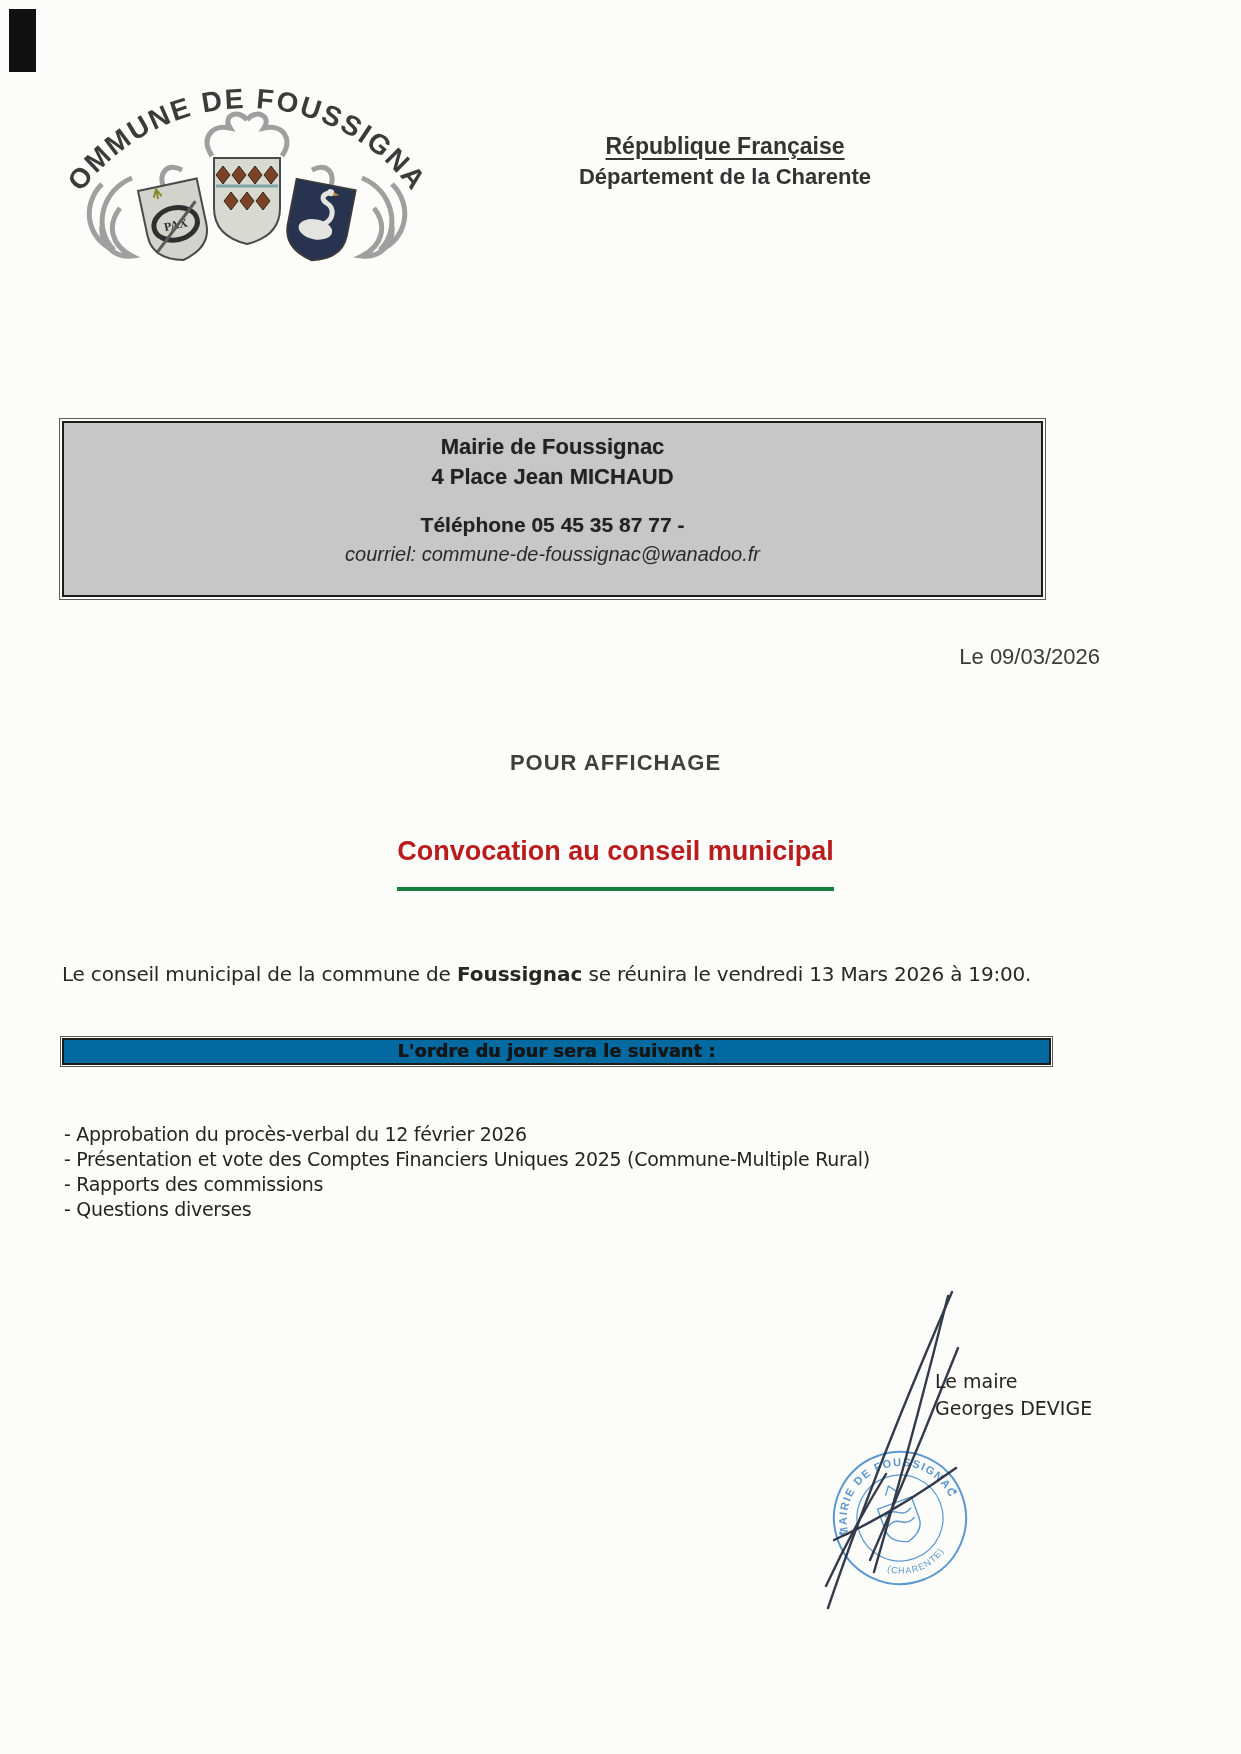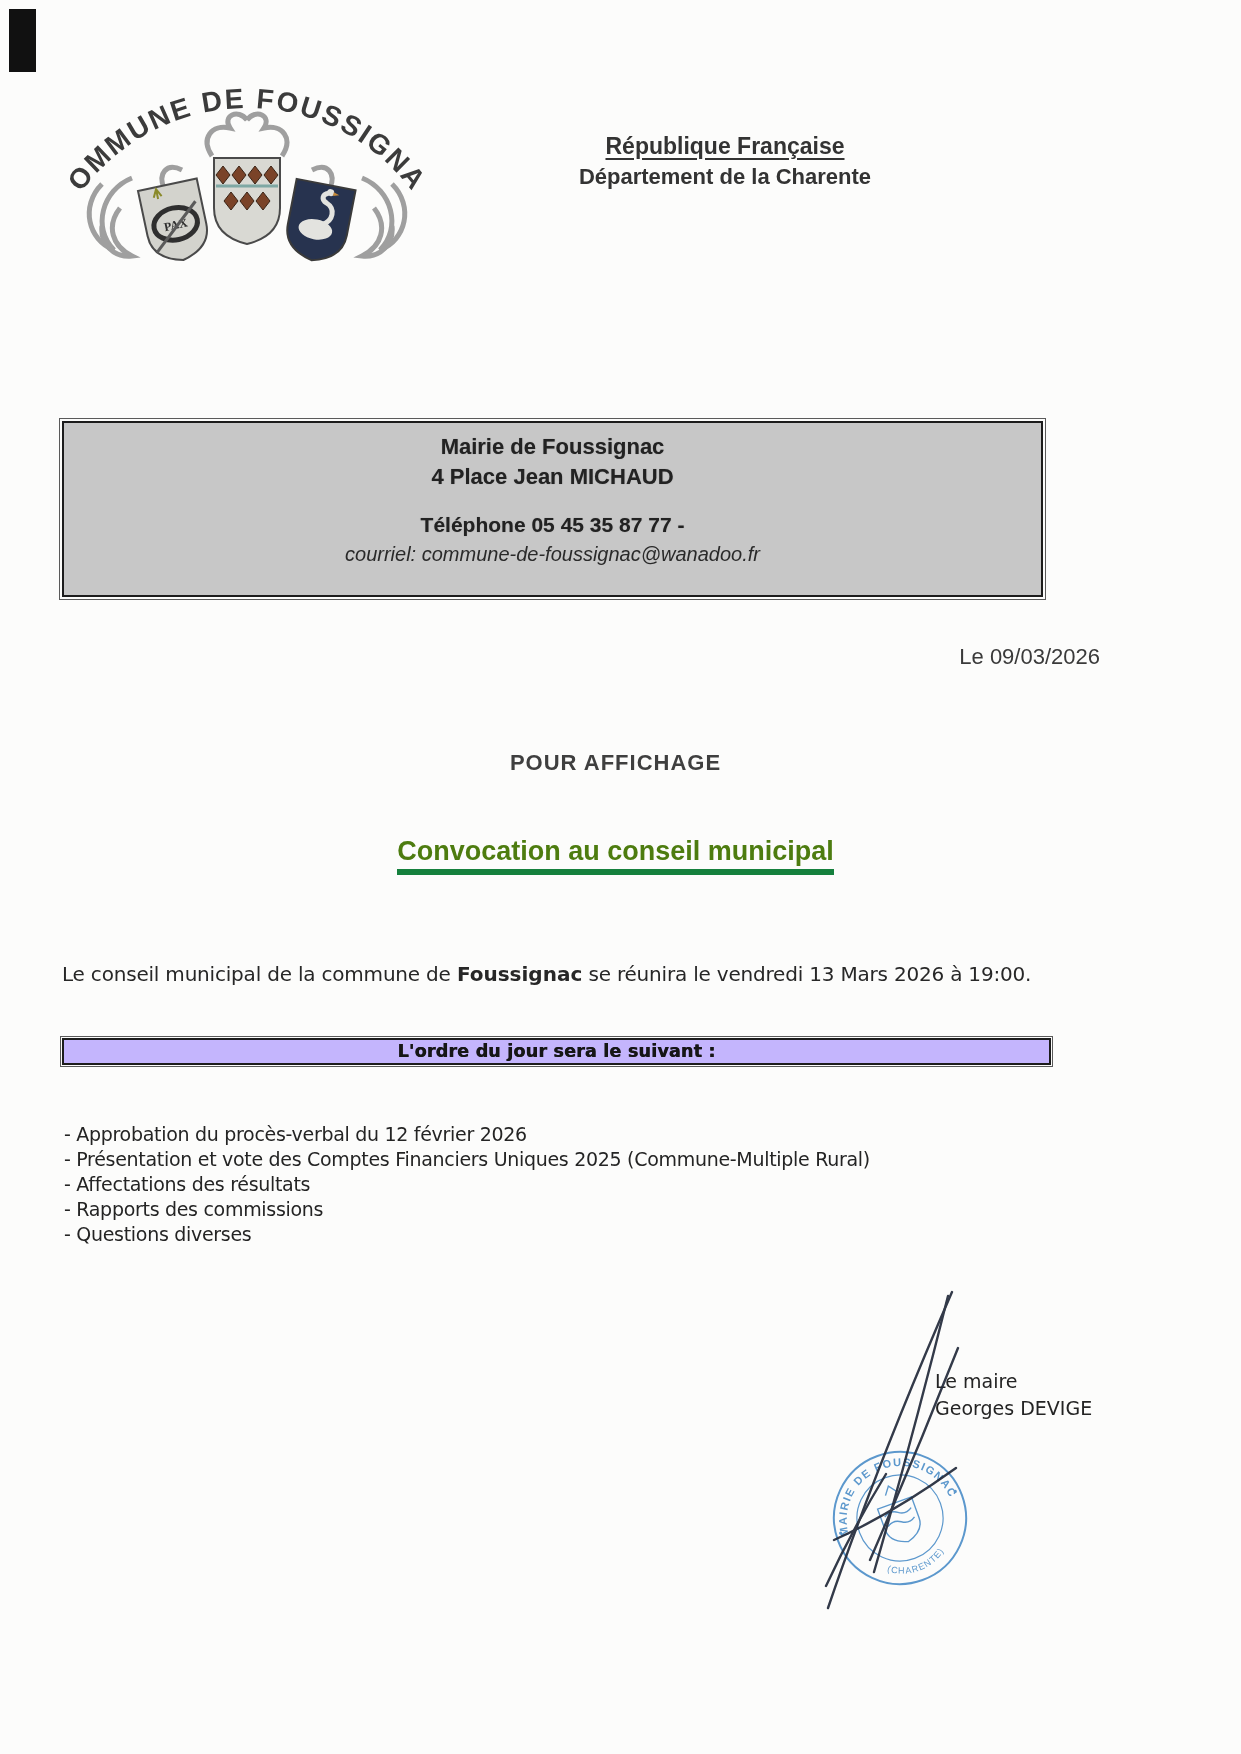--- a/index.html
+++ b/index.html
@@ -25,30 +25,30 @@
   .mairie-box .gap{height:18px;}
   .mairie-box .em{font-size:20px;font-style:italic;line-height:28px;color:#2a2a2a;}
   
   .date-line{position:absolute;left:880px;top:644px;width:220px;font-size:22px;color:#3a3a3a;text-align:right;}
   
   .affichage{position:absolute;left:0;top:750px;width:1241px;text-align:center;
     font-size:22px;font-weight:bold;letter-spacing:1px;color:#3f3f3f;}
   .affichage-inner{display:inline-block;margin-left:-10px;}
   
   .doc-title{position:absolute;left:0;top:836px;width:1241px;text-align:center;}
-  .doc-title span{display:inline-block;margin-left:-10px;font-size:27px;font-weight:bold;color:#4d7c0f;
-    border-bottom:6px solid #15803d;padding-bottom:2px;}
+  .doc-title span{display:inline-block;margin-left:-10px;font-size:27px;font-weight:bold;color:#b91c1c;
+    border-bottom:4px solid #15803d;padding-bottom:20px;}
   
   .intro{position:absolute;left:62px;top:962px;width:1100px;
     font-family:"DejaVu Sans",sans-serif;font-size:20px;letter-spacing:-0.2px;color:#272727;}
   .intro .hv{font-weight:bold;letter-spacing:0;}
   
   .agenda-bar{
     position:absolute;left:62px;top:1038px;width:989px;height:27px;
-    background:#c4b5fd;border:2px solid #1c1c1c;outline:1px solid #5a5a5a;outline-offset:1px;
+    background:#0369a1;border:2px solid #1c1c1c;outline:1px solid #5a5a5a;outline-offset:1px;
     box-sizing:border-box;text-align:center;
   }
   .agenda-bar span{font-family:"DejaVu Sans",sans-serif;font-size:17.5px;font-weight:bold;
     color:#161616;line-height:23px;letter-spacing:0.2px;text-shadow:0.5px 0 0 #161616;}
   
   .agenda-list{position:absolute;left:64px;top:1122px;width:1050px;
     font-family:"DejaVu Sans",sans-serif;font-size:19px;letter-spacing:-0.3px;color:#242424;}
   .agenda-list div{line-height:25px;}
   
   .sig-block{position:absolute;left:935px;top:1368px;width:260px;
@@ -140,21 +140,20 @@
 
   <div class="intro"><span>Le conseil municipal de la commune de </span><span class="hv">Foussignac</span><span> se réunira le vendredi 13 Mars 2026 à 19:00.</span></div>
 
   <div class="agenda-bar">
     <span>L'ordre du jour sera le suivant :</span>
   </div>
 
   <div class="agenda-list">
     <div>- Approbation du procès-verbal du 12 février 2026</div>
     <div>- Présentation et vote des Comptes Financiers Uniques 2025 (Commune-Multiple Rural)</div>
-    <div>- Affectations des résultats</div>
     <div>- Rapports des commissions</div>
     <div>- Questions diverses</div>
   </div>
 
   <div class="sig-block">
     <div>Le maire</div>
     <div>Georges DEVIGE</div>
   </div>
 
   <div class="stamp-wrap">

